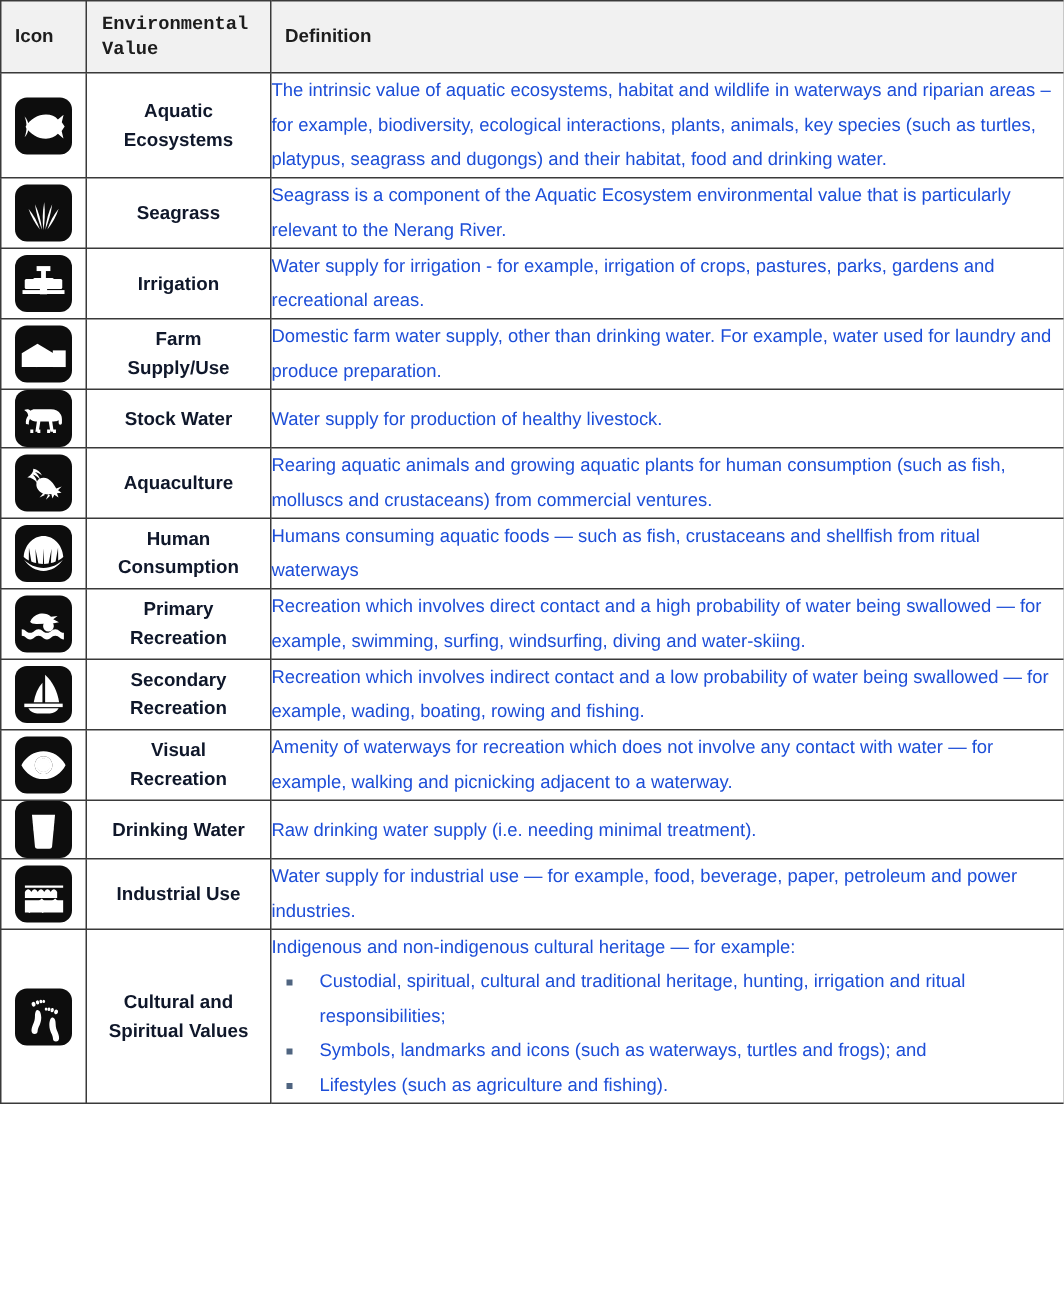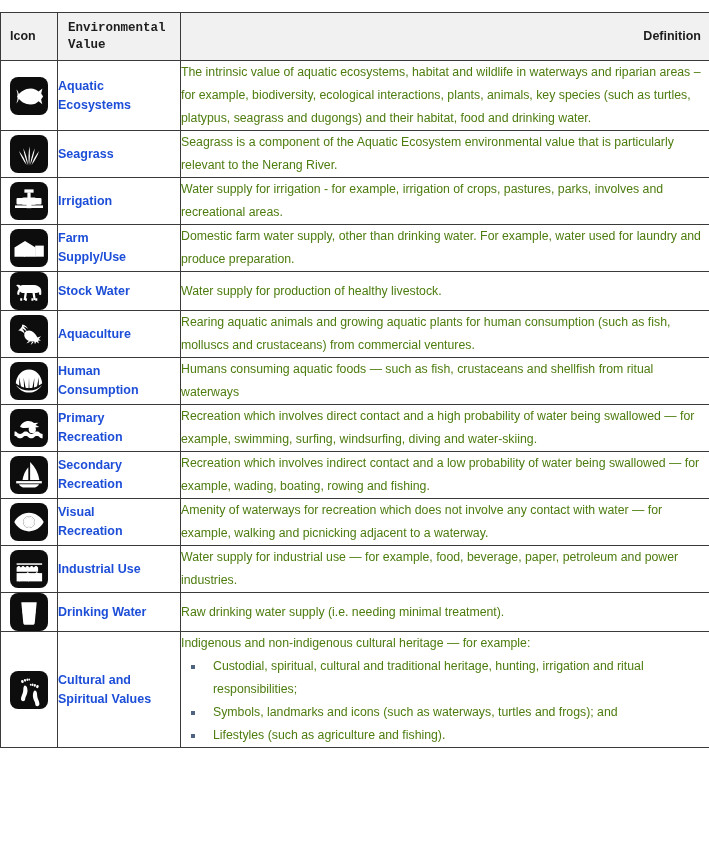--- a/index.html
+++ b/index.html
@@ -19,21 +19,20 @@
     width: 709px;
     height: 861px;
     box-sizing: border-box;
     position: relative;
   }
 
   table.ev-table {
     width: 709px;
     border-collapse: collapse;
     table-layout: fixed;
-    margin-top: 12px;
   }
 
   table.ev-table td,
   table.ev-table th {
     border: 1px solid #3a3a3a;
     vertical-align: middle;
     padding: 0;
   }
 
   col.c-icon  { width: 57px; }
@@ -44,38 +43,39 @@
     background: #f1f1f1;
     text-align: left;
     font-weight: bold;
     font-size: 12.5px;
     color: #1d1d1d;
     height: 47px;
     line-height: 17px;
   }
   th .hpad   { padding: 4px 8px 4px 9px; }
   th.h-value .hpad { padding-left: 10px; font-family: Liberation Mono, monospace; }
-  th.h-def   .hpad { padding-left: 9px; text-align: right; }
+  th.h-def   .hpad { padding-left: 9px; }
 
   td.icon-cell {
     text-align: center;
     vertical-align: middle;
   }
   td.value-cell {
     font-weight: bold;
     font-size: 12.5px;
     line-height: 19px;
-    color: #1d4ed8;
+    color: #0f172a;
     padding: 4px 6px 4px 10px;
     vertical-align: middle;
+    text-align: center;
   }
   td.def-cell {
     font-size: 12.3px;
     line-height: 23px;
-    color: #4d7c0f;
+    color: #1d4ed8;
     padding: 6px 10px 6px 9px;
     vertical-align: middle;
   }
 
   .def-lead { margin: 0; }
 
   ul.def-bullets {
     list-style: none;
     margin: 0;
     padding: 0 0 0 4px;
@@ -176,21 +176,21 @@
                 <rect x="17.4" y="10.4" width="3.2" height="5.6"></rect>
                 <rect x="6.5" y="16" width="25" height="6.6" rx="1"></rect>
                 <path d="M13.6 15.4h10.8c1.6 0 2.9 1.6 2.9 3.6s-1.3 3.7-2.9 3.7H13.6c-1.6 0-2.9-1.7-2.9-3.7s1.3-3.6 2.9-3.6z"></path>
                 <rect x="5" y="23.4" width="28" height="2.6"></rect>
                 <rect x="16.6" y="22" width="4.8" height="4.2"></rect>
               </svg></span></td>
           <td class="value-cell">
             <div>Irrigation</div>
           </td>
           <td class="def-cell">
-            <p class="def-lead">Water supply for irrigation - for example,  irrigation of crops, pastures, parks, involves and recreational areas.</p>
+            <p class="def-lead">Water supply for irrigation - for example,  irrigation of crops, pastures, parks, gardens and recreational areas.</p>
           </td>
         </tr>
         <tr>
           <td class="icon-cell"><span class="tile"><svg viewBox="0 0 38 38">
                 <path d="M4.5 18.5L15 12.1l10.6 6.4v9.2H4.5z"></path>
                 <rect x="25.2" y="16.6" width="8.6" height="11.1"></rect>
                 <rect x="27.1" y="18.6" width="4.6" height="4.6" fill="#0d0d0d"></rect>
                 <rect x="7.2" y="21.2" width="15.4" height="1" fill="#0d0d0d"></rect>
                 <rect x="7.2" y="23.6" width="15.4" height="1" fill="#0d0d0d"></rect>
                 <rect x="7.2" y="26" width="15.4" height="1" fill="#0d0d0d"></rect>
@@ -282,42 +282,42 @@
           <td class="value-cell">
             <div>Visual</div>
             <div>Recreation</div>
           </td>
           <td class="def-cell">
             <p class="def-lead">Amenity of waterways for recreation which does not involve  any contact with water — for example,  walking and picnicking adjacent to a waterway.</p>
           </td>
         </tr>
         <tr>
           <td class="icon-cell"><span class="tile"><svg viewBox="0 0 38 38">
+                <path d="M11.3 9.2h15.4l-2 21.1c-.1.9-.8 1.5-1.7 1.5h-8c-.9 0-1.6-.6-1.7-1.5z"></path>
+                <path d="M11.9 14.1h14.2l-.2 2H12.1zM12.4 18.2h13.2l-.2 2H12.6z" fill="#0d0d0d"></path>
+              </svg></span></td>
+          <td class="value-cell">
+            <div>Drinking Water</div>
+          </td>
+          <td class="def-cell">
+            <p class="def-lead">Raw drinking water supply (i.e. needing minimal  treatment).</p>
+          </td>
+        </tr>
+        <tr>
+          <td class="icon-cell"><span class="tile"><svg viewBox="0 0 38 38">
                 <path d="M6.6 17.6c1.3-2.3 3-2.3 4.3 0 1.3-2.3 3-2.3 4.3 0 1.3-2.3 3-2.3 4.3 0 1.3-2.3 3-2.3 4.3 0 1.3-2.3 3-2.3 4.3 0v4.1H6.6z"></path>
                 <path d="M6.6 23.1h25.5v8.3H6.6z"></path>
                 <path d="M7.8 29.9L17.9 22l1.7 1.7-10.1 7.9zM16.7 29.9L26.8 22l1.8 1.7-10.2 7.9z" fill="#0d0d0d"></path>
                 <path d="M6.6 13.3h25.5v1.5H6.6z" fill="#0d0d0d"></path>
               </svg></span></td>
           <td class="value-cell">
             <div>Industrial  Use</div>
           </td>
           <td class="def-cell">
             <p class="def-lead">Water supply for industrial use — for example,  food, beverage, paper, petroleum and power industries.</p>
-          </td>
-        </tr>
-        <tr>
-          <td class="icon-cell"><span class="tile"><svg viewBox="0 0 38 38">
-                <path d="M11.3 9.2h15.4l-2 21.1c-.1.9-.8 1.5-1.7 1.5h-8c-.9 0-1.6-.6-1.7-1.5z"></path>
-                <path d="M11.9 14.1h14.2l-.2 2H12.1zM12.4 18.2h13.2l-.2 2H12.6z" fill="#0d0d0d"></path>
-              </svg></span></td>
-          <td class="value-cell">
-            <div>Drinking Water</div>
-          </td>
-          <td class="def-cell">
-            <p class="def-lead">Raw drinking water supply (i.e. needing minimal  treatment).</p>
           </td>
         </tr>
         <tr>
           <td class="icon-cell"><span class="tile"><svg viewBox="0 0 38 38">
                 <path d="M14.9 14.4c1.7 0 2.6 2.4 2.6 5.1 0 2.1-.6 3.8-1.3 5.3-.6 1.2-1.1 2.3-1.1 3.5 0 1.2-.8 2-2 2s-2.1-.9-2.1-2.2c0-1.6.5-2.8 1-4.1.7-1.6 1.3-3.2 1.3-5.4 0-2.4.7-4.2 1.6-4.2z"></path>
                 <ellipse cx="12.4" cy="10.5" rx="1.3" ry="1.6" transform="rotate(-20 12.4 10.5)"></ellipse>
                 <ellipse cx="15" cy="9.3" rx="1.1" ry="1.4" transform="rotate(-14 15 9.3)"></ellipse>
                 <ellipse cx="17.3" cy="8.7" rx="1" ry="1.2" transform="rotate(-8 17.3 8.7)"></ellipse>
                 <ellipse cx="19.2" cy="8.6" rx=".85" ry="1.05"></ellipse>
                 <path d="M24.7 19.4c1.7 0 2.4 1.8 2.4 4.2 0 2.2.6 3.8 1.3 5.4.5 1.3 1 2.5 1 4.1 0 1.3-.9 2.2-2.1 2.2s-2-.8-2-2c0-1.2-.5-2.3-1.1-3.5-.7-1.5-1.3-3.2-1.3-5.3 0-2.7.9-5.1 1.8-5.1z"></path>

